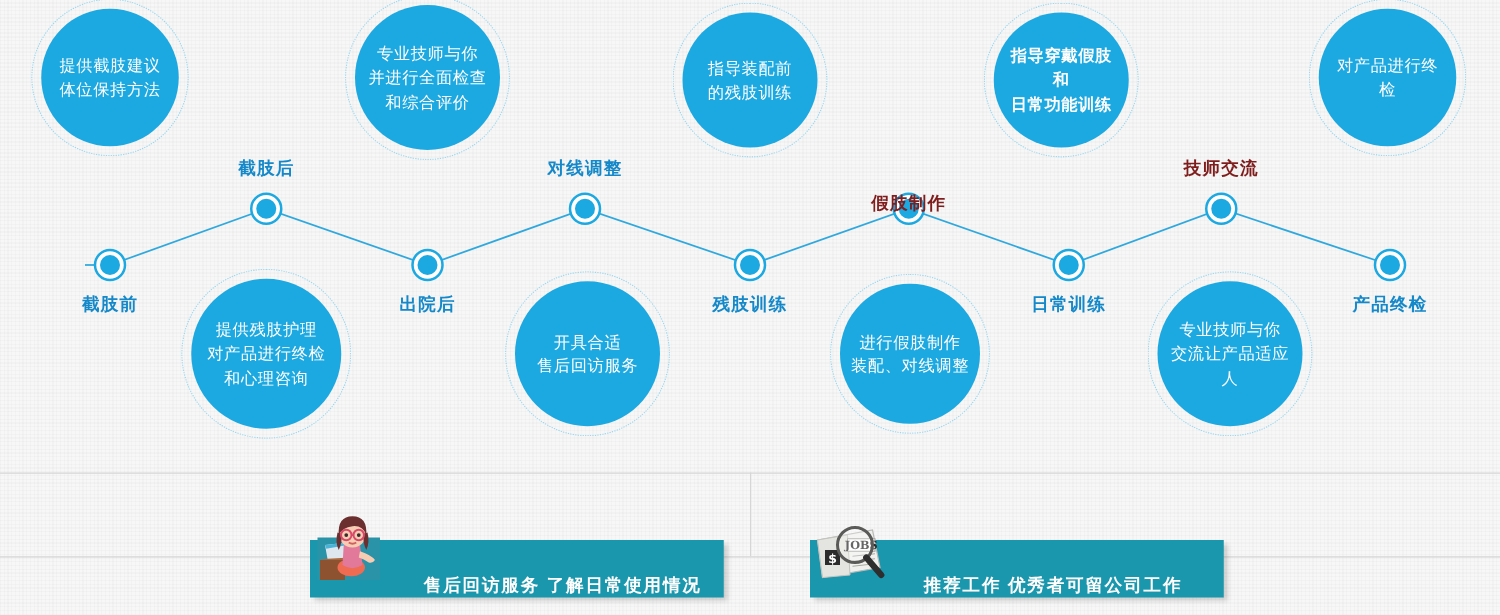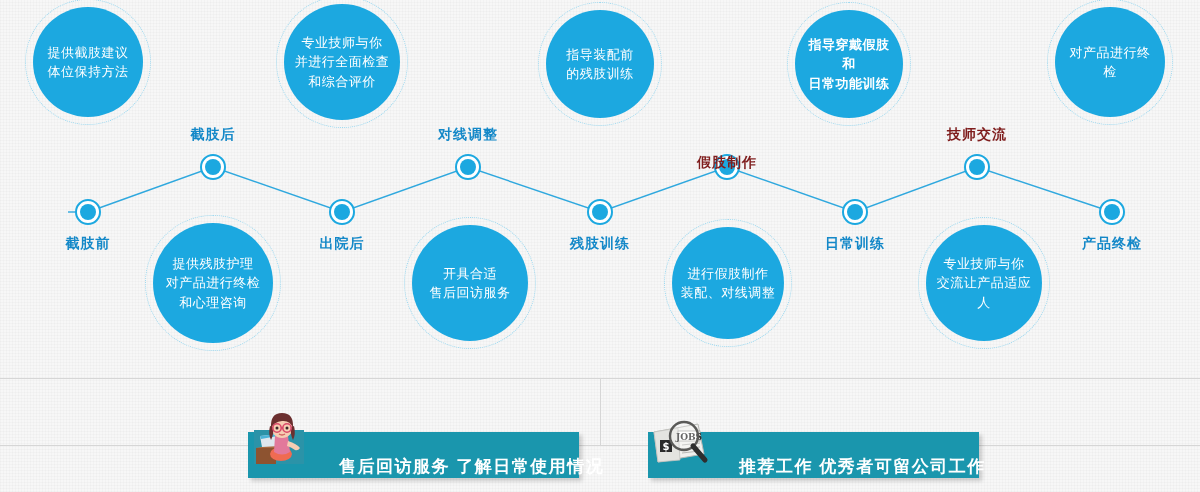--- a/index.html
+++ b/index.html
@@ -48,21 +48,21 @@
   .vline{position:absolute;width:1px;background:#d6d6d6;}
 
   
   .banner{
     position:absolute;height:46px;background:#1a96ad;
     display:flex;align-items:flex-end;
     box-shadow:3px 3px 4px rgba(0,0,0,.18);
     padding-left:19px;
   }
   .banner-label{
-    color:#ffffff;font-size:17px;font-weight:bold;letter-spacing:1.5px;
+    color:#ffffff;font-size:14px;font-weight:bold;letter-spacing:1.5px;
     white-space:nowrap;
   }
   .banner-icon{position:absolute;left:0;top:-22px;width:62px;height:62px;}
   .banner-text-pad{padding-left:72px;}
 </style>
 </head>
 <body>
 
 <div class="stage">
 

